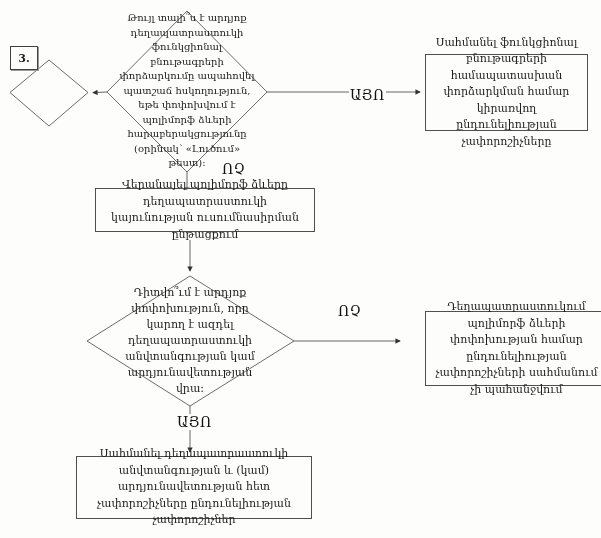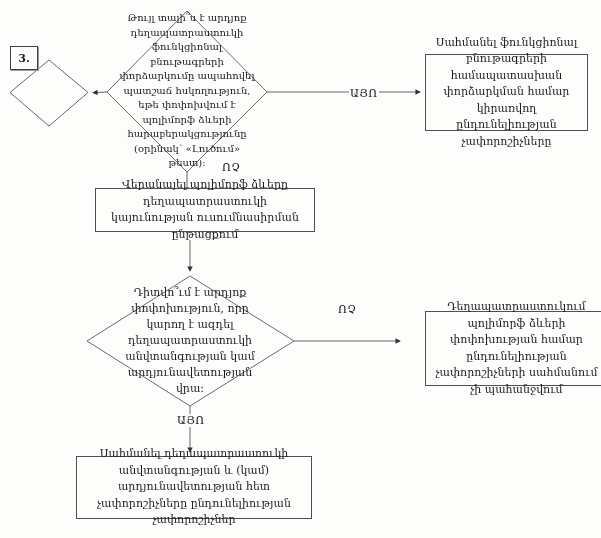--- a/index.html
+++ b/index.html
@@ -22,21 +22,21 @@
     box-sizing:border-box;
   }
   .rect-node .txt{padding:3px 6px;}
   .diamond-text{
     position:absolute;
     display:flex;align-items:center;justify-content:center;
     text-align:center;
   }
   .flow-label{
     position:absolute;
-    font-size:11px;
+    font-size:14px;
     letter-spacing:.5px;
     background:#fdfdfc;
     padding:0 1px;
     color:#111;
   }
   .num-box{
     position:absolute;
     left:10px;top:46px;width:26px;height:22px;
     border:1px solid #3f3f3f;
     box-shadow:1px 1px 0 #9a9a9a;

